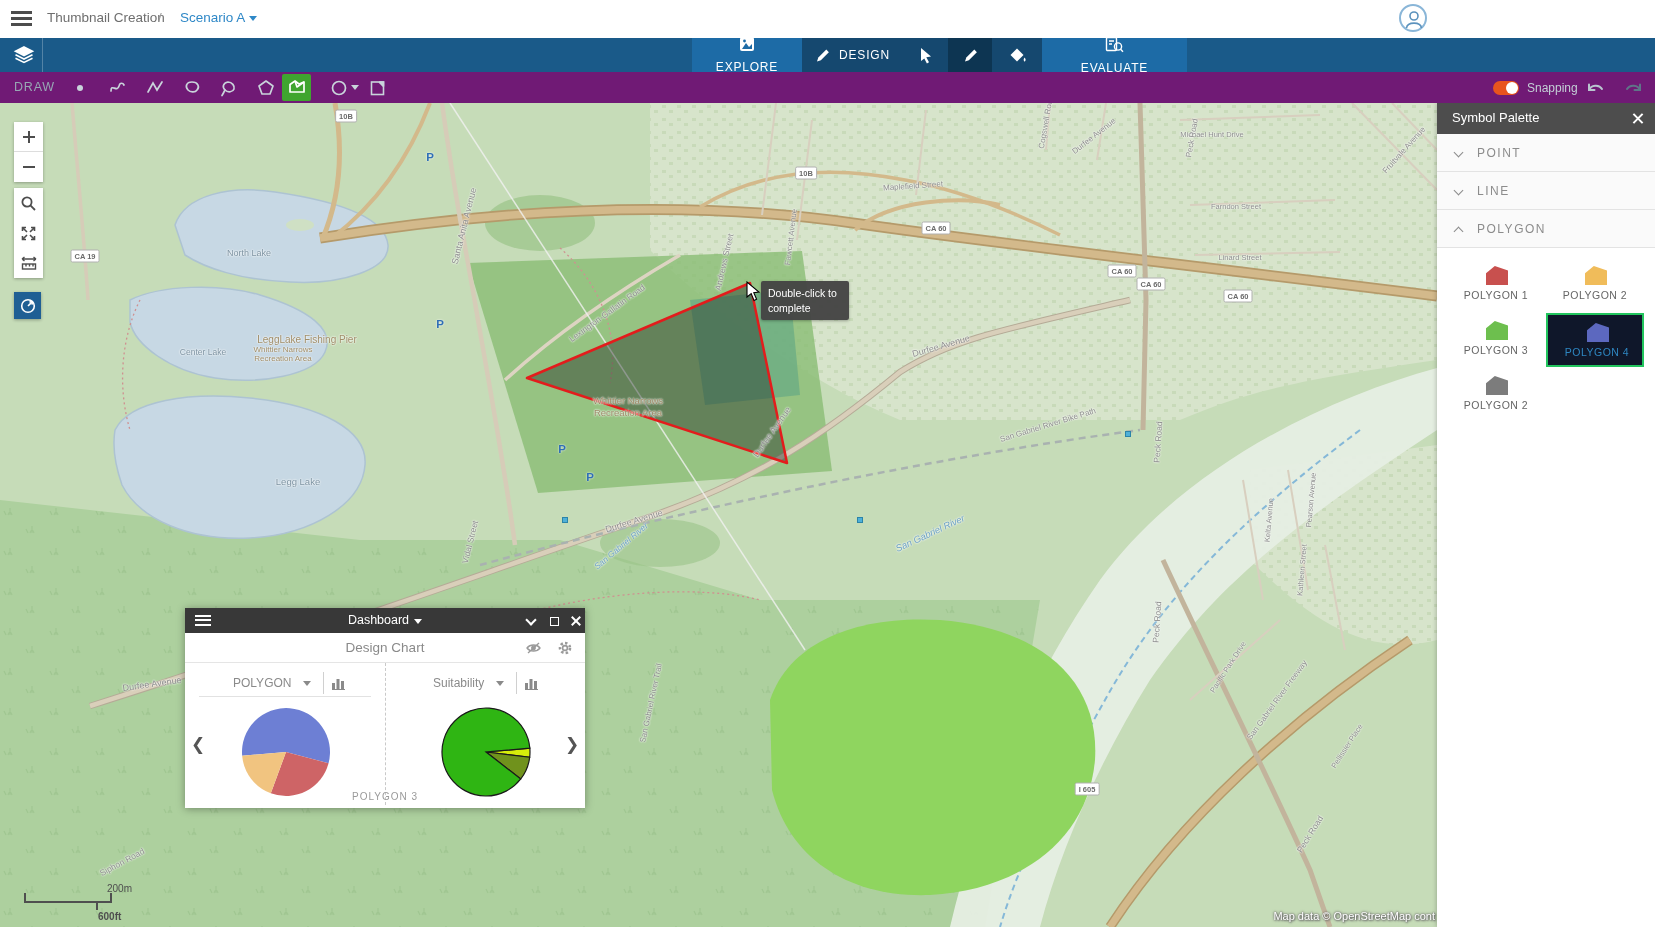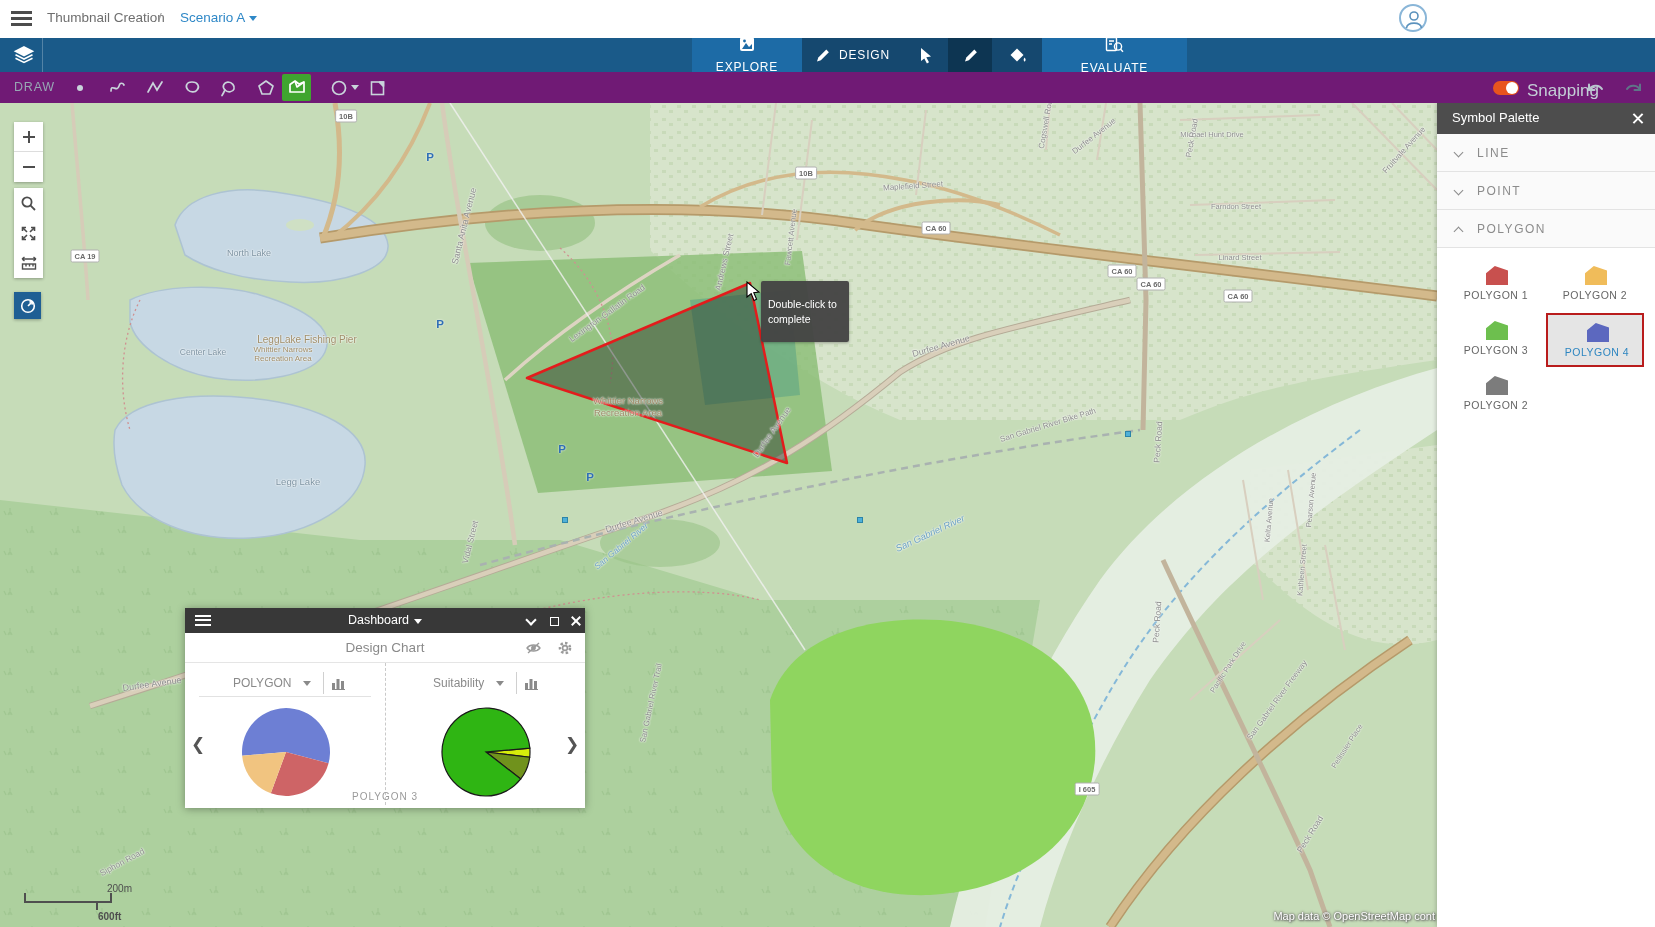--- a/index.html
+++ b/index.html
@@ -29,42 +29,42 @@
   #sec-evaluate { left:1042px; width:145px; background:#1d6ba6; }
   #layers-btn { position:absolute; left:7px; top:0; width:34px; height:34px; display:flex; align-items:center; justify-content:center; }
 
   
   #drawbar { position:absolute; left:0; top:72px; width:1655px; height:31px; background:#701a75; z-index:60; }
   #draw-label { position:absolute; left:14px; top:8px; font-size:12.5px; letter-spacing:.8px; color:#97a7b4; }
   .dtool { position:absolute; top:5px; width:22px; height:22px; display:flex; align-items:center; justify-content:center; cursor:pointer; }
   #dt-green { position:absolute; left:282px; top:2px; width:29px; height:27px; background:#3fa52f; border-radius:2px; display:flex; align-items:center; justify-content:center; cursor:pointer; }
   #snap-toggle { position:absolute; left:1493px; top:9px; width:26px; height:14px; border-radius:8px; background:#e8541e; cursor:pointer; }
   #snap-toggle i { position:absolute; right:1px; top:1px; width:12px; height:12px; border-radius:50%; background:#fff; }
-  #snap-label { position:absolute; left:1527px; top:9px; font-size:17px; color:#c3ced6; }
+  #snap-label { position:absolute; left:1527px; top:9px; font-size:12px; color:#c3ced6; }
   .histbtn { position:absolute; top:5px; width:22px; height:22px; display:flex; align-items:center; justify-content:center; cursor:pointer; }
 
   
   #map { position:absolute; left:0; top:103px; width:1655px; height:824px; background:#c6dcb8; z-index:1; }
   #map-labels { position:absolute; left:0; top:0; width:1655px; height:927px; z-index:5; pointer-events:none; }
   .mlabel { position:absolute; white-space:nowrap; transform:translate(-50%,-50%); text-shadow:0 0 2px #fff,0 0 2px #fff; }
   .shield { position:absolute; transform:translate(-50%,-50%); background:#fff; border:1px solid #b0b0b0; border-radius:2px; font-size:7.5px; font-weight:bold; color:#6b6b6b; padding:1px 3px; white-space:nowrap; }
   .pmark { position:absolute; transform:translate(-50%,-50%); color:#2f6fb5; font-weight:bold; font-size:11.5px; text-shadow:0 0 2px #fff; }
   .vhandle { position:absolute; width:6px; height:6px; transform:translate(-50%,-50%); background:#4fb0d8; border:1px solid #2c84a8; }
 
   
   .mapctl { position:absolute; background:#fff; box-shadow:0 1px 3px rgba(0,0,0,.3); z-index:20; }
   #zoomctl { left:14px; top:122px; width:29px; height:60px; }
   #zoomctl .zb { width:29px; height:30px; display:flex; align-items:center; justify-content:center; cursor:pointer; color:#4d4d4d; font-size:19px; }
   #zoomctl .zb:first-child { border-bottom:1px solid #ddd; }
   #toolsctl { left:14px; top:188px; width:29px; height:90px; }
   #toolsctl .zb { width:29px; height:30px; display:flex; align-items:center; justify-content:center; cursor:pointer; }
   #gaugectl { left:14px; top:292px; width:27px; height:27px; background:#1f5f94; display:flex; align-items:center; justify-content:center; cursor:pointer; }
 
   
-  #map-tooltip { position:absolute; left:761px; top:281px; width:88px; background:rgba(68,68,68,.96); color:#fff; font-size:10.5px; line-height:1.4; padding:16px 7px; border-radius:2px; z-index:30; box-shadow:0 1px 3px rgba(0,0,0,.3); }
+  #map-tooltip { position:absolute; left:761px; top:281px; width:88px; background:rgba(68,68,68,.96); color:#fff; font-size:10.5px; line-height:1.4; padding:5px 7px; border-radius:2px; z-index:30; box-shadow:0 1px 3px rgba(0,0,0,.3); }
   #cursor { position:absolute; left:746px; top:281px; z-index:31; }
 
   
   #scalebar { position:absolute; left:24px; top:884px; width:120px; height:38px; z-index:20; color:#4f4f4f; font-size:10px; }
   #scalebar .line { position:absolute; left:0; top:17px; width:88px; height:2px; background:#4f4f4f; }
   #scalebar .tl { position:absolute; left:0; top:9px; width:2px; height:10px; background:#4f4f4f; }
   #scalebar .tr { position:absolute; left:86px; top:9px; width:2px; height:10px; background:#4f4f4f; }
   #scalebar .td { position:absolute; left:72px; top:19px; width:2px; height:7px; background:#4f4f4f; }
   #scale-top { position:absolute; left:83px; top:-1px; }
   #scale-bot { position:absolute; left:74px; top:27px;font-weight:bold; }
@@ -104,21 +104,21 @@
   #pal-close { position:absolute; right:8px; top:6px; }
   #pal-close .xicon::before,#pal-close .xicon::after { height:13px; }
   #pal-sections { position:absolute; left:0; top:31px; width:218px; }
   .sec { position:relative; height:38px; background:#fafafa; border-bottom:1px solid #e3e3e3; cursor:pointer; }
   .sec .chev { position:absolute; left:18px; top:15px; width:7px; height:7px; border-right:1.8px solid #8b8b8b; border-bottom:1.8px solid #8b8b8b; }
   .chev.down { transform:rotate(45deg); }
   .chev.up   { transform:rotate(-135deg); top:18px; }
   .sec .seclabel { position:absolute; left:40px; top:12px; font-size:12px; letter-spacing:1.5px; color:#8c8c8c; }
   #swatch-grid { position:absolute; left:10px; top:155px; width:198px; }
   .swcell { position:absolute; width:98px; height:54px; cursor:pointer; }
-  .swcell.sel { background:#e5e5e5; border:2px solid #b91c1c;text-decoration:underline; }
+  .swcell.sel { background:#0f172a; border:2px solid #22c55e;text-decoration:underline; }
   .swshape { position:absolute; left:39px; top:8px; width:22px; height:19px; clip-path:polygon(0% 38%, 40% 0%, 100% 24%, 100% 100%, 0% 100%); }
   .swlabel { position:absolute; left:0; top:31px; width:98px; text-align:center; font-size:10.5px; letter-spacing:.5px; color:#666; }
   .swcell.sel .swlabel { color:#2e86c1; }
 
   svg { display:block; }
 </style>
 </head>
 <body>
 
 <div id="app">
@@ -422,25 +422,25 @@
   <div id="palette">
     <div id="pal-header">
       <span id="pal-title">Symbol Palette</span>
       <div id="pal-close" class="winbtn">
           <div class="xicon"></div>
         </div>
     </div>
     <div id="pal-sections">
         <div class="sec">
           <i class="chev down"></i>
-          <span class="seclabel">LINE</span>
+          <span class="seclabel">POINT</span>
         </div>
         <div class="sec">
           <i class="chev down"></i>
-          <span class="seclabel">POINT</span>
+          <span class="seclabel">LINE</span>
         </div>
         <div class="sec">
           <i class="chev up"></i>
           <span class="seclabel">POLYGON</span>
         </div>
       </div>
     <div id="swatch-grid">
         <div class="swcell" style="left: 0px; top: 0px;">
           <div class="swshape" style="background: rgb(200, 80, 78);"></div>
           <div class="swlabel">POLYGON 1</div>

